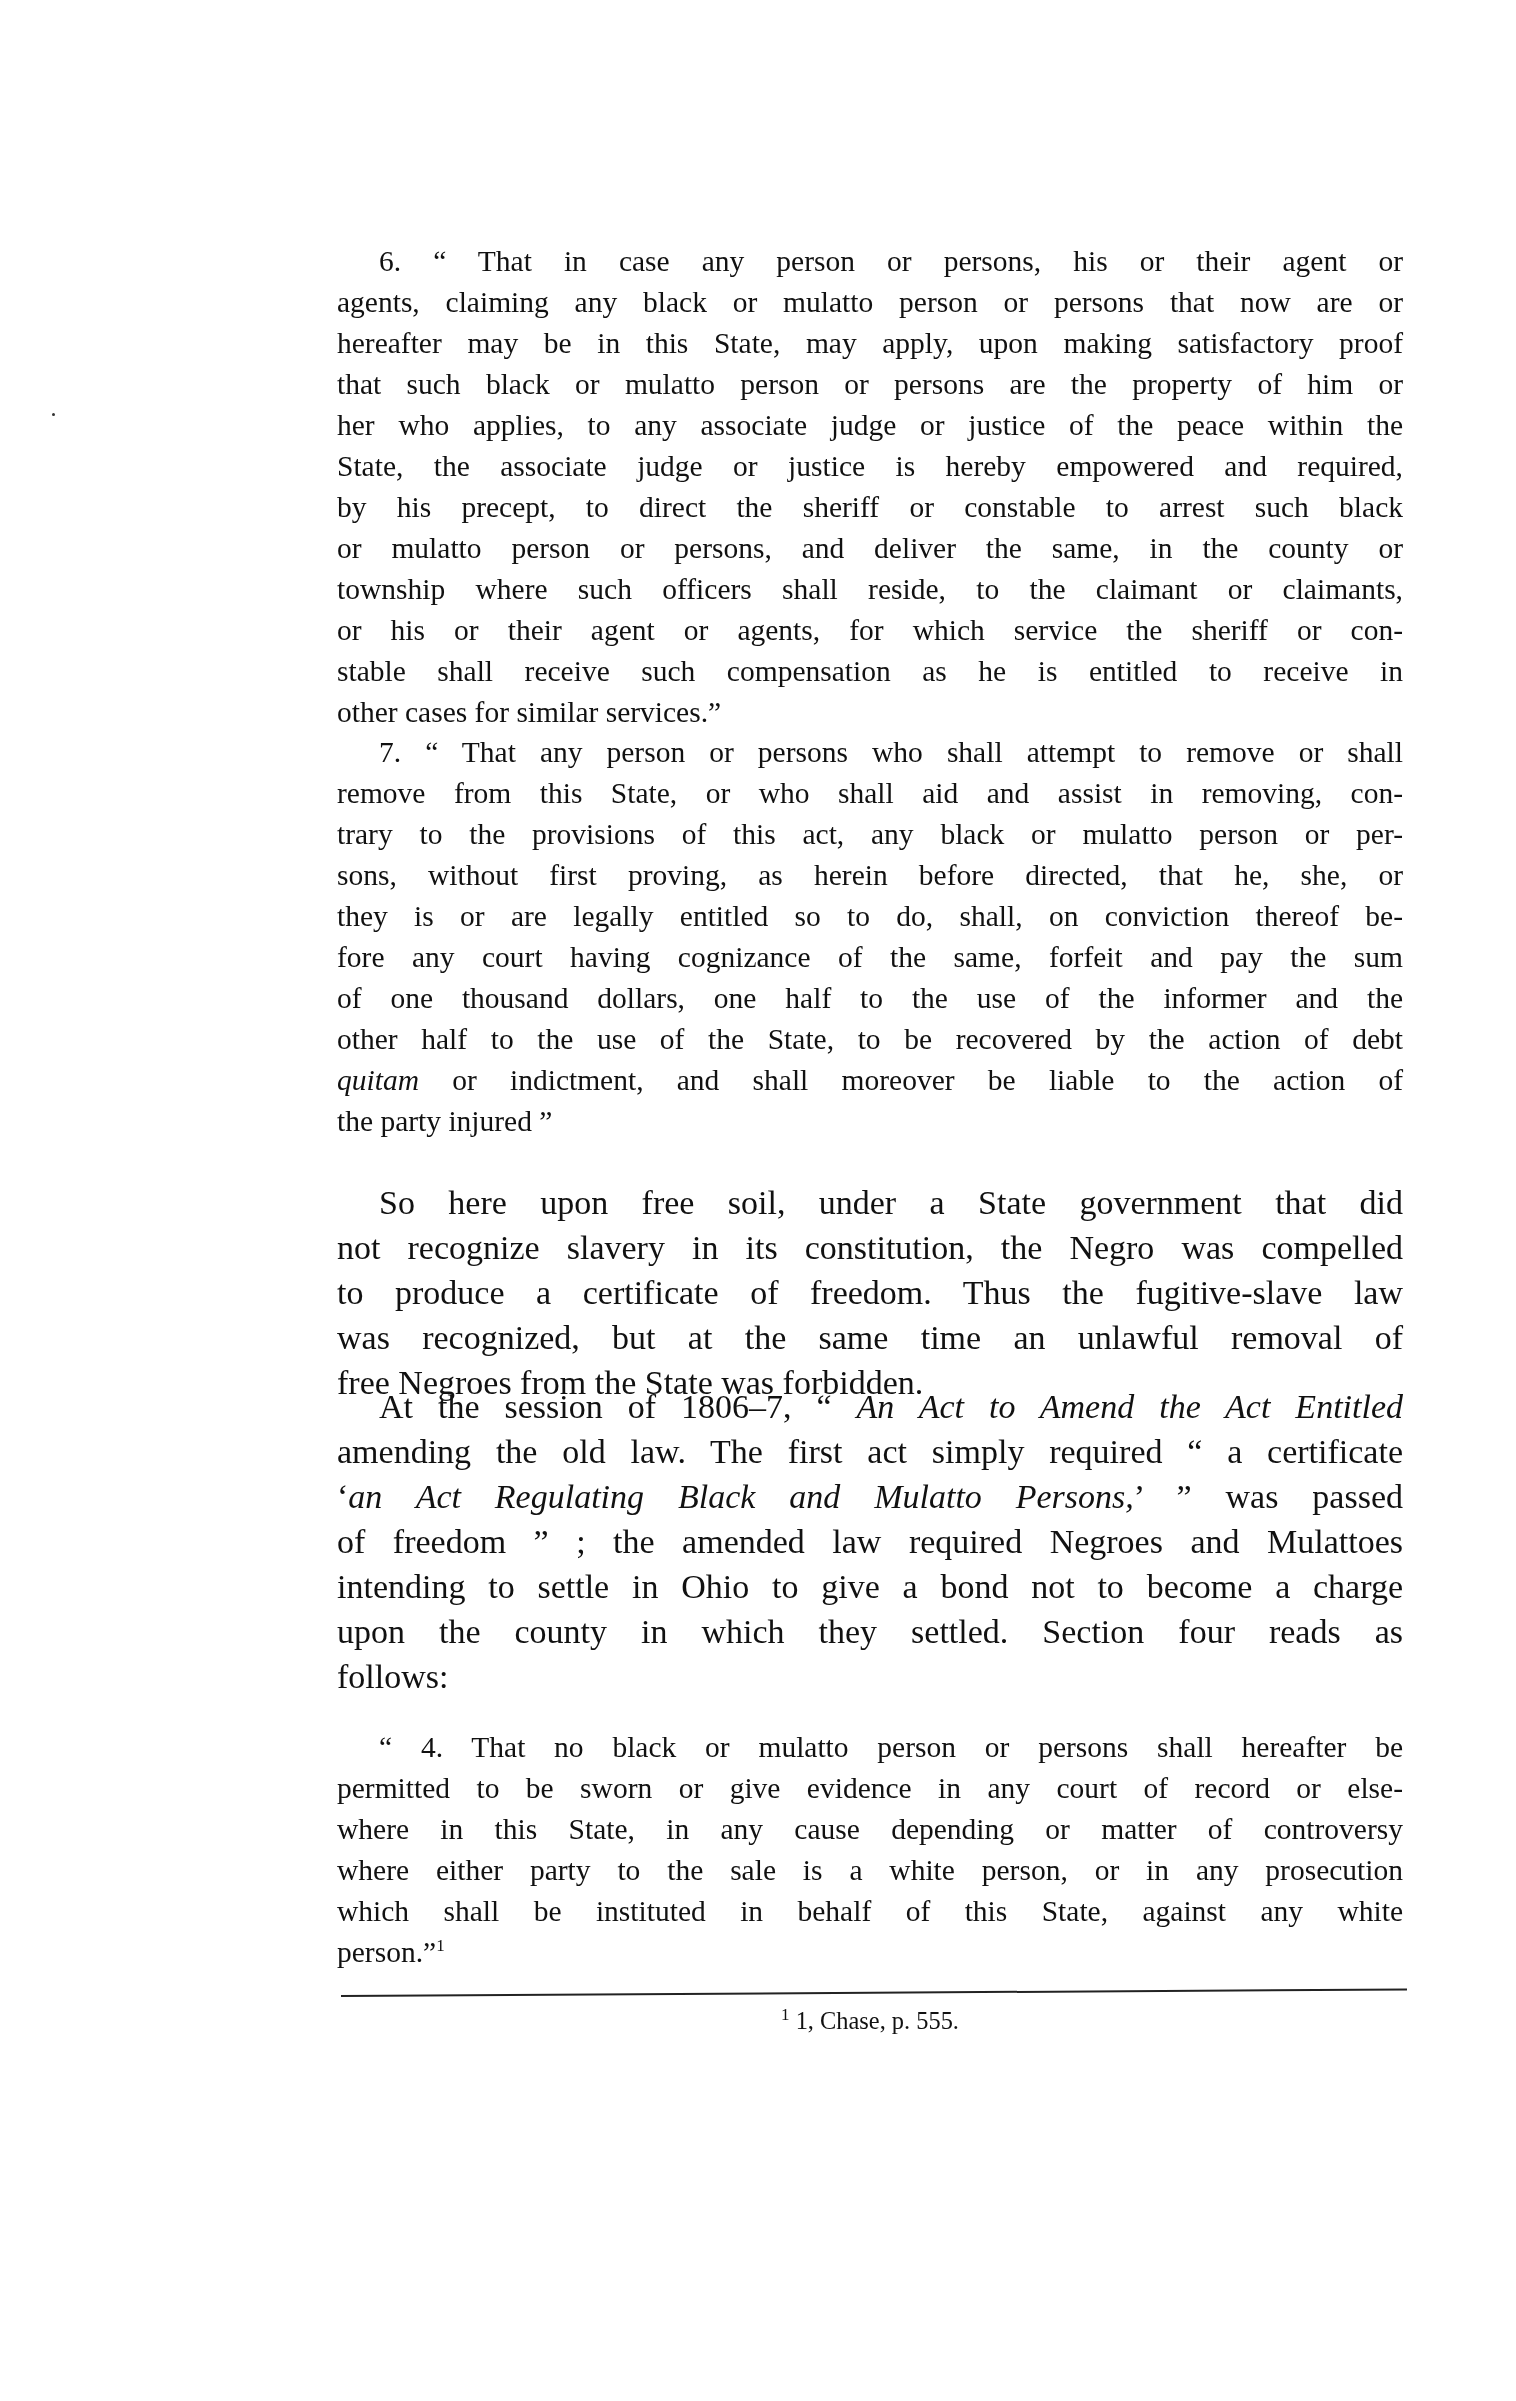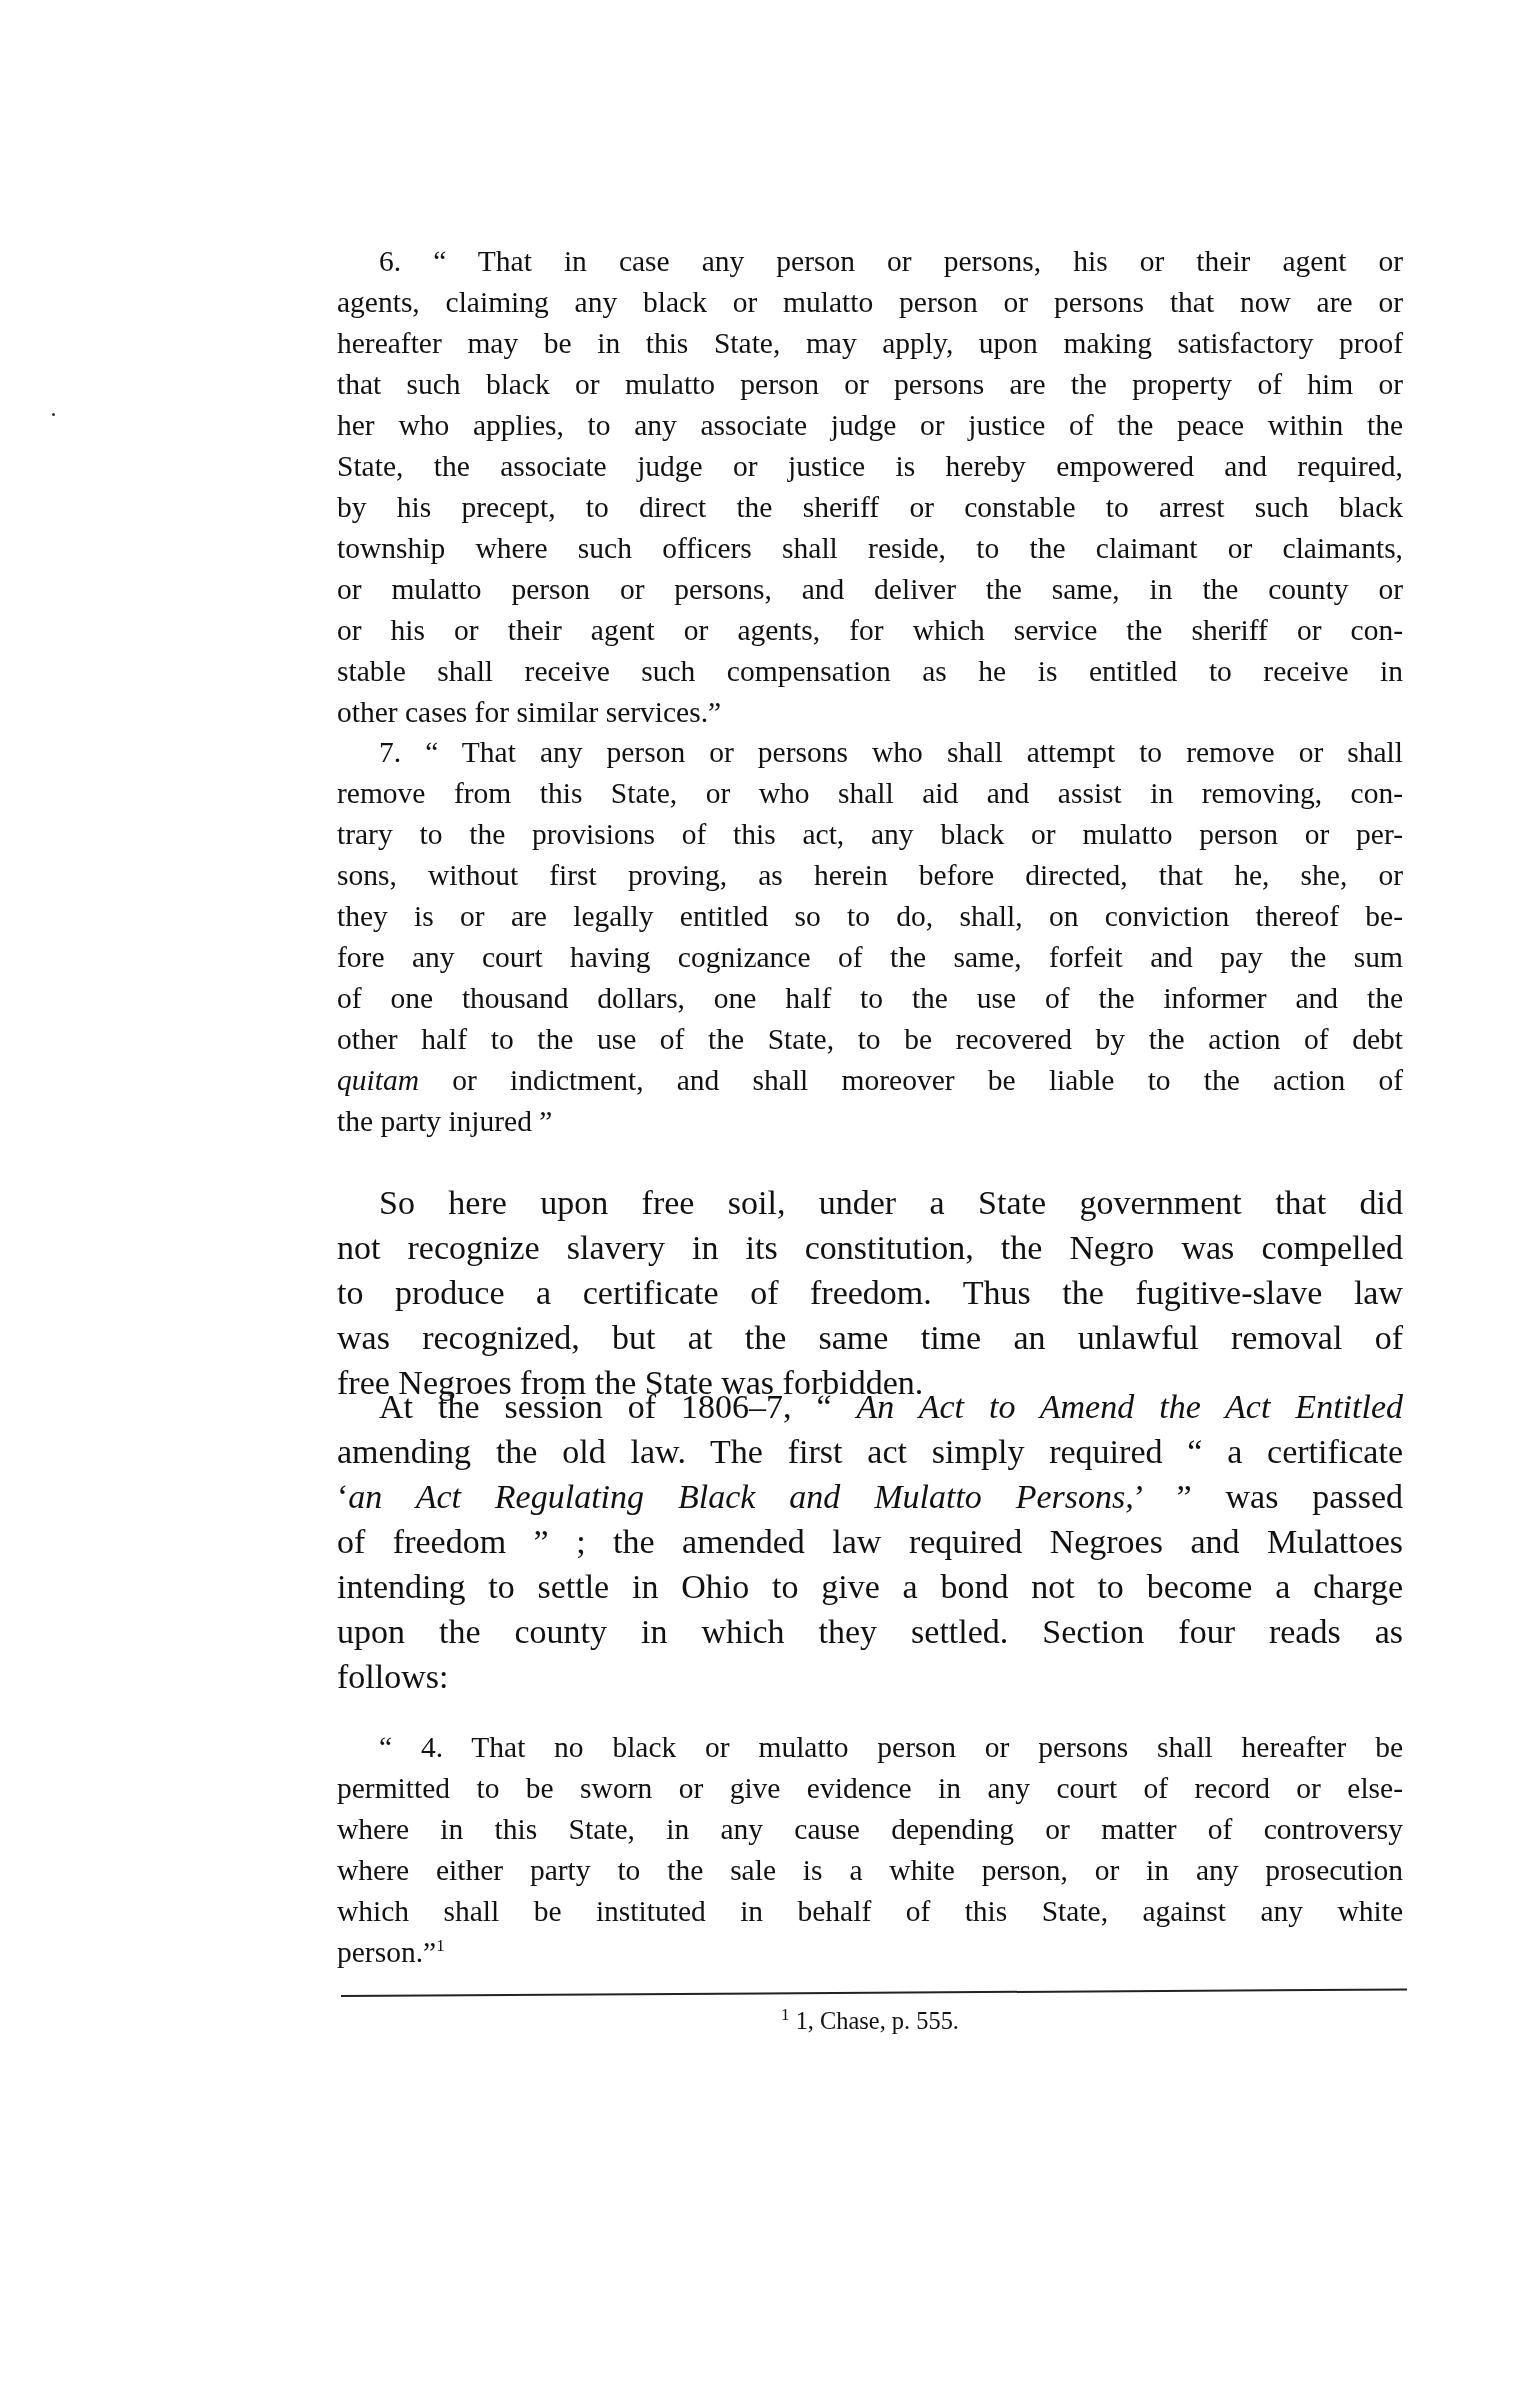--- a/index.html
+++ b/index.html
@@ -44,22 +44,22 @@
 
 
   <div class="block quote" style="top:241px;">
     <span class="line" style="padding-left:42px;">6.  “ That in case any person or persons, his or their agent or</span>
     <span class="line">agents, claiming any black or mulatto person or persons that now are or</span>
     <span class="line">hereafter may be in this State, may apply, upon making satisfactory proof</span>
     <span class="line">that such black or mulatto person or persons are the property of him or</span>
     <span class="line">her who applies, to any associate judge or justice of the peace within the</span>
     <span class="line">State, the associate judge or justice is hereby empowered and required,</span>
     <span class="line">by his precept, to direct the sheriff or constable to arrest such black</span>
+    <span class="line">or mulatto person or persons, and deliver the same, in the county or</span>
     <span class="line">township where such officers shall reside, to the claimant or claimants,</span>
-    <span class="line">or mulatto person or persons, and deliver the same, in the county or</span>
     <span class="line">or his or their agent or agents, for which service the sheriff or con-</span>
     <span class="line">stable shall receive such compensation as he is entitled to receive in</span>
     <span class="line last">other cases for similar services.”</span>
   </div>
 
   <div class="block quote" style="top:732px;">
     <span class="line" style="padding-left:42px;">7.  “ That any person or persons who shall attempt to remove or shall</span>
     <span class="line">remove from this State, or who shall aid and assist in removing, con-</span>
     <span class="line">trary to the provisions of this act, any black or mulatto person or per-</span>
     <span class="line">sons, without first proving, as herein before directed, that he, she, or</span>

